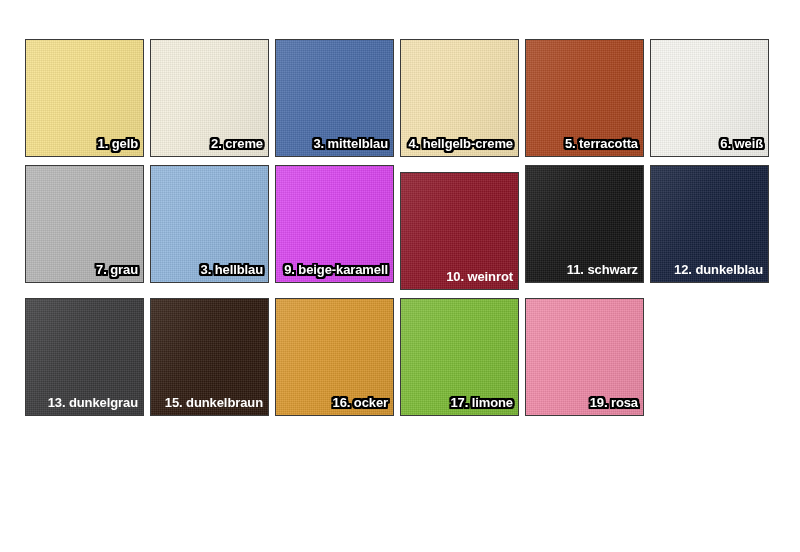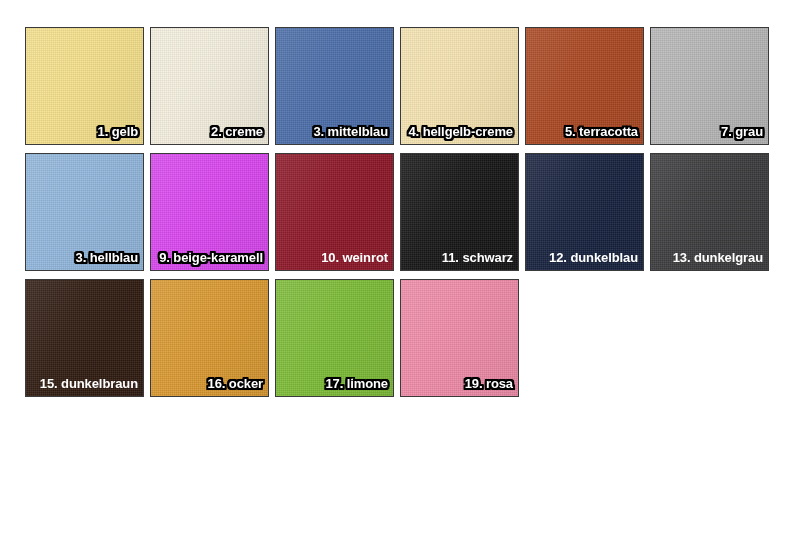--- a/index.html
+++ b/index.html
@@ -12,21 +12,21 @@
     width: 800px;
     height: 552px;
     font-family: "Liberation Sans", sans-serif;
     overflow: hidden;
     position: relative;
   }
 
   #swatch-grid {
     position: absolute;
     left: 25px;
-    top: 27px;
+    top: 39px;
     width: 750px;
     display: flex;
     flex-wrap: wrap;
     gap: 8px 6px;
   }
 
   .swatch {
     position: relative;
     width: 119px;
     height: 118px;
@@ -114,36 +114,41 @@
     <div class="swatch light" style="background: rgb(245, 227, 176); text-align: right;">
       <span class="weave"></span>
       <span class="sheen"></span>
       <span class="swatch-label">4. hellgelb-creme</span>
     </div>
     <div class="swatch light" style="background: rgb(170, 70, 32);">
       <span class="weave"></span>
       <span class="sheen"></span>
       <span class="swatch-label">5. terracotta</span>
     </div>
+    <div class="swatch light" style="background: rgb(246, 245, 239);">
+      <span class="weave"></span>
+      <span class="sheen"></span>
+      <span class="swatch-label">6. weiß</span>
+    </div>
     <div class="swatch light" style="background: rgb(182, 182, 182);">
       <span class="weave"></span>
       <span class="sheen"></span>
       <span class="swatch-label">7. grau</span>
     </div>
     <div class="swatch light" style="background: rgb(145, 182, 220);">
       <span class="weave"></span>
       <span class="sheen"></span>
       <span class="swatch-label">3. hellblau</span>
     </div>
     <div class="swatch light" style="background: #d946ef;">
       <span class="weave"></span>
       <span class="sheen"></span>
       <span class="swatch-label">9. beige-karamell</span>
     </div>
-    <div class="swatch dark" style="background: rgb(140, 21, 38);">
+    <div class="swatch dark" style="background: rgb(140, 21, 38); margin-top: 7px;">
       <span class="weave"></span>
       <span class="sheen"></span>
       <span class="swatch-label">10. weinrot</span>
     </div>
     <div class="swatch dark" style="background: rgb(20, 20, 20);">
       <span class="weave"></span>
       <span class="sheen"></span>
       <span class="swatch-label">11. schwarz</span>
     </div>
     <div class="swatch dark" style="background: rgb(21, 32, 60); padding-left: 36px;">

